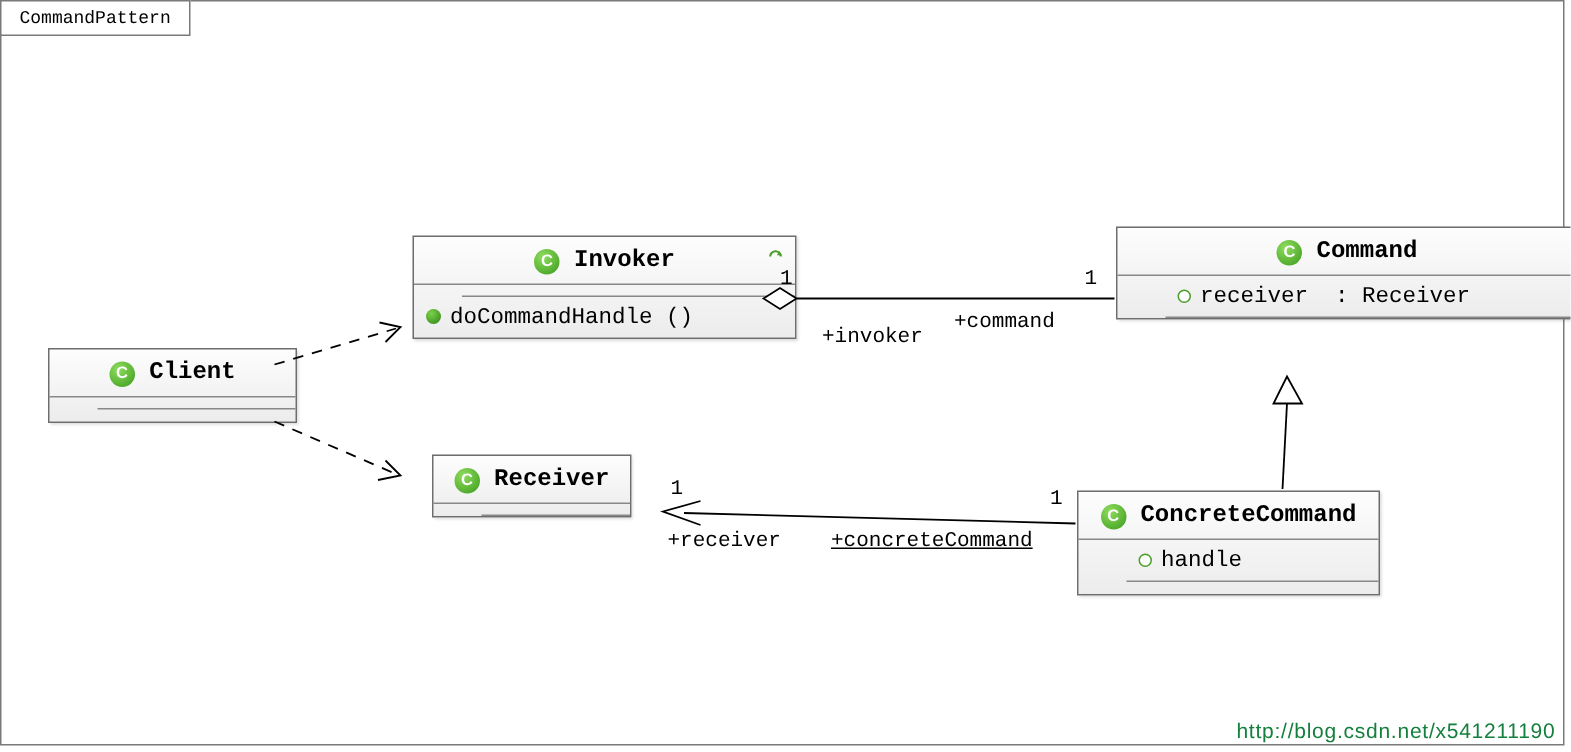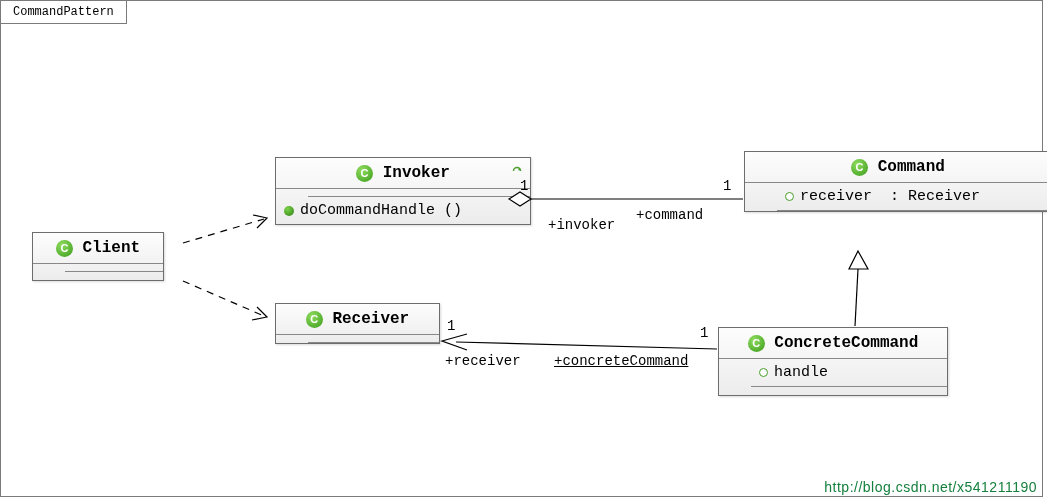--- a/index.html
+++ b/index.html
@@ -86,21 +86,21 @@
     letter-spacing:0.5px;
   }
 </style>
 </head>
 <body>
 
 <div class="frame">
   <div class="frame-label">CommandPattern</div>
 </div>
 
-<div class="uml-class" style="left:32px; top:232px; width:132px;">
+<div class="uml-class" style="left:32px; top:232px; width:166px;">
   <div class="uml-header">
     <span class="c-icon">C</span>
     <span>Client</span>
   </div>
   <div class="uml-attrs"></div>
   <div class="uml-ops"></div>
 </div>
 
 <div class="uml-class" style="left:275px; top:157px; width:256px;">
   <div class="uml-header">
@@ -113,42 +113,42 @@
   </div>
   <div class="uml-attrs"></div>
   <div class="uml-ops">
     <div class="uml-row">
       <span class="dot-green"></span>
       <span>doCommandHandle ()</span>
     </div>
   </div>
 </div>
 
-<div class="uml-class" style="left:275px; top:303px; width:165px;">
+<div class="uml-class" style="left:288px; top:303px; width:133px;">
   <div class="uml-header">
     <span class="c-icon">C</span>
     <span>Receiver</span>
   </div>
   <div class="uml-attrs"></div>
 </div>
 
 <div class="uml-class" style="left:744px; top:151px; width:308px;">
   <div class="uml-header">
     <span class="c-icon">C</span>
     <span>Command</span>
   </div>
   <div class="uml-attrs">
     <div class="uml-row">
       <span class="dot-hollow"></span>
       <span>receiver  : Receiver</span>
     </div>
   </div>
 </div>
 
-<div class="uml-class" style="left:718px; top:327px; width:230px;">
+<div class="uml-class" style="left:718px; top:327px; width:202px;">
   <div class="uml-header">
     <span class="c-icon">C</span>
     <span>ConcreteCommand</span>
   </div>
   <div class="uml-attrs">
     <div class="uml-row">
       <span class="dot-hollow"></span>
       <span>handle</span>
     </div>
   </div>

